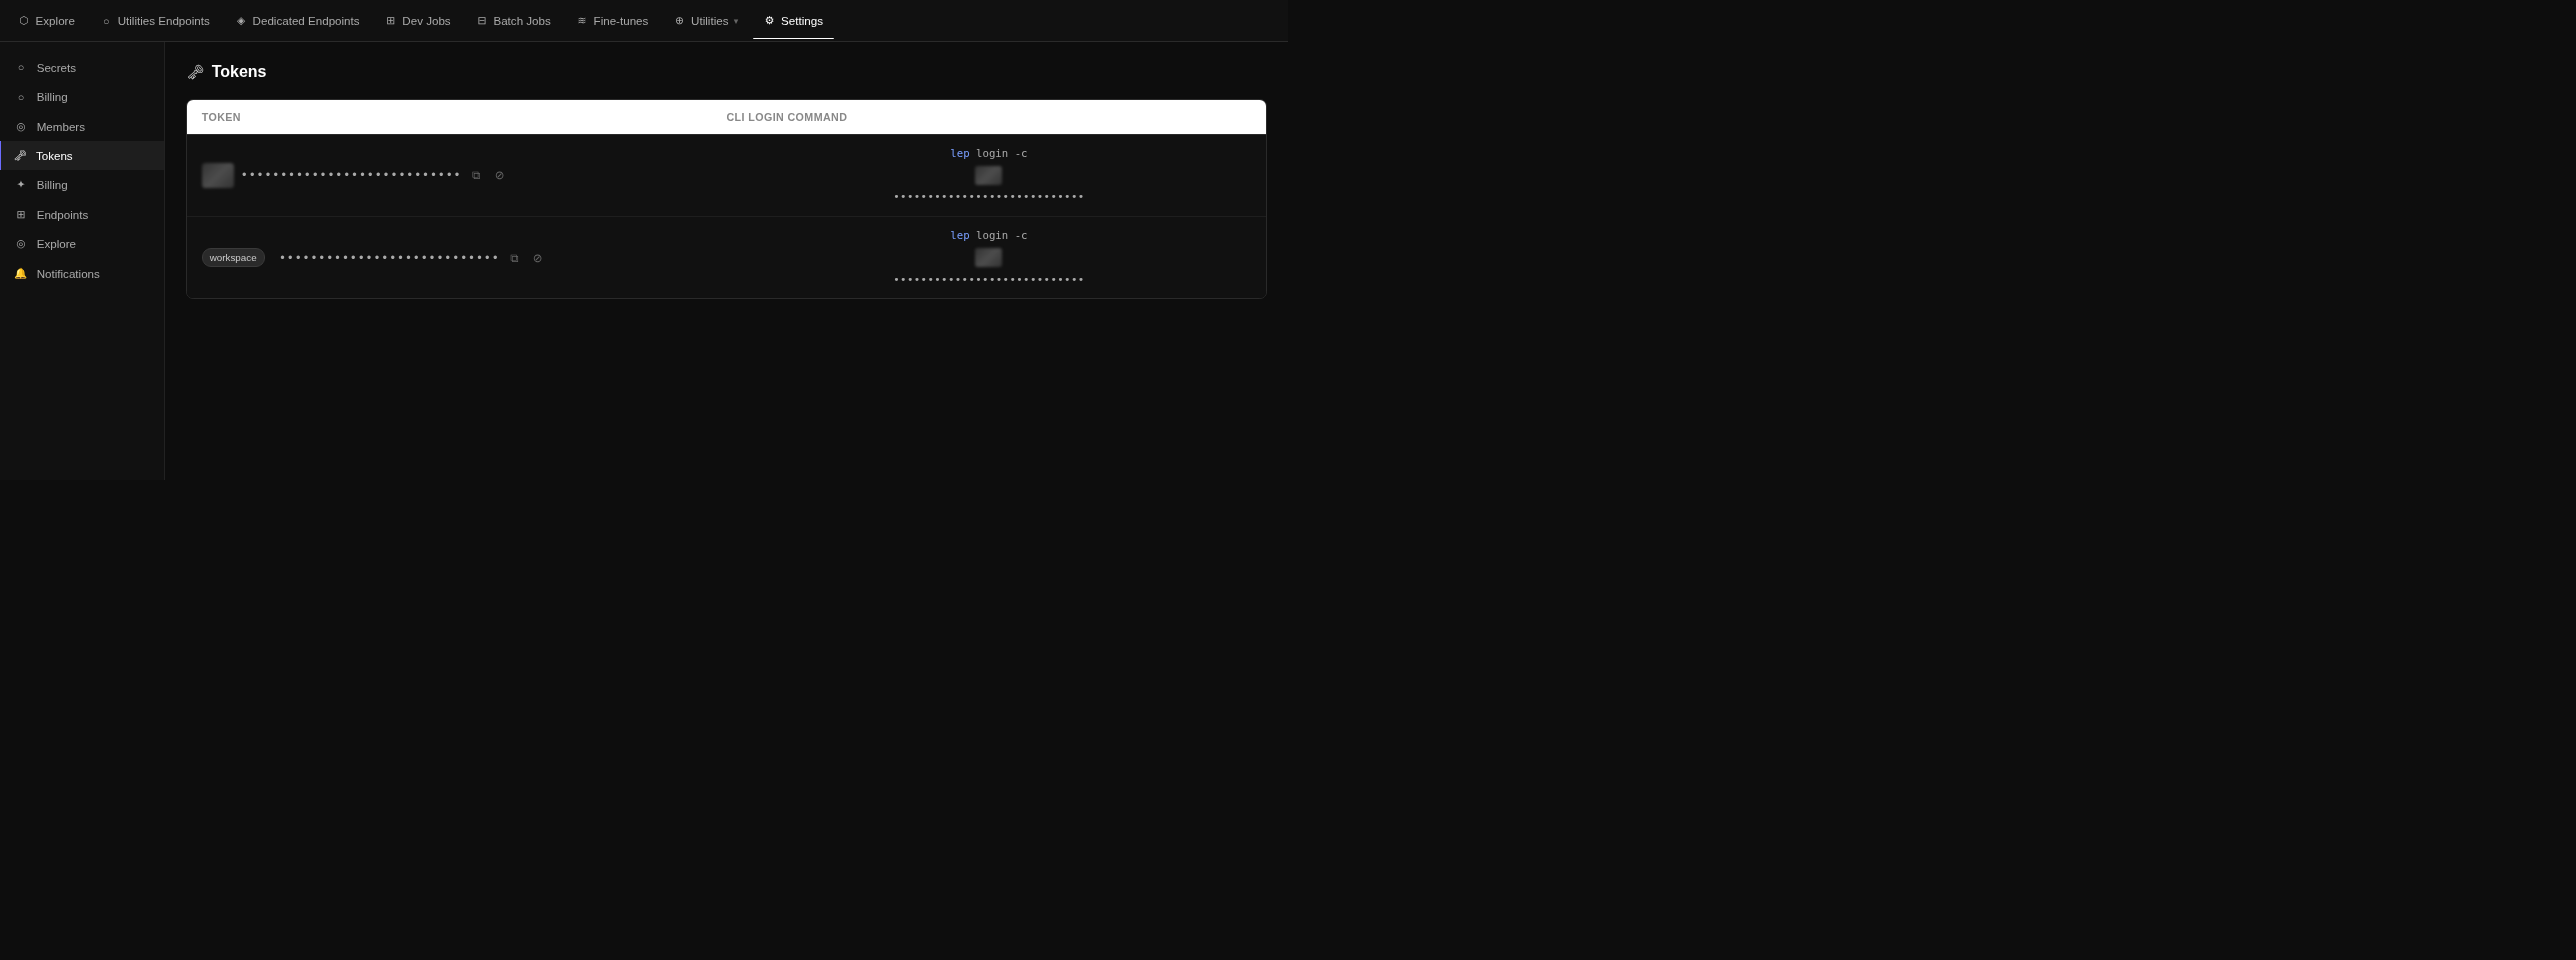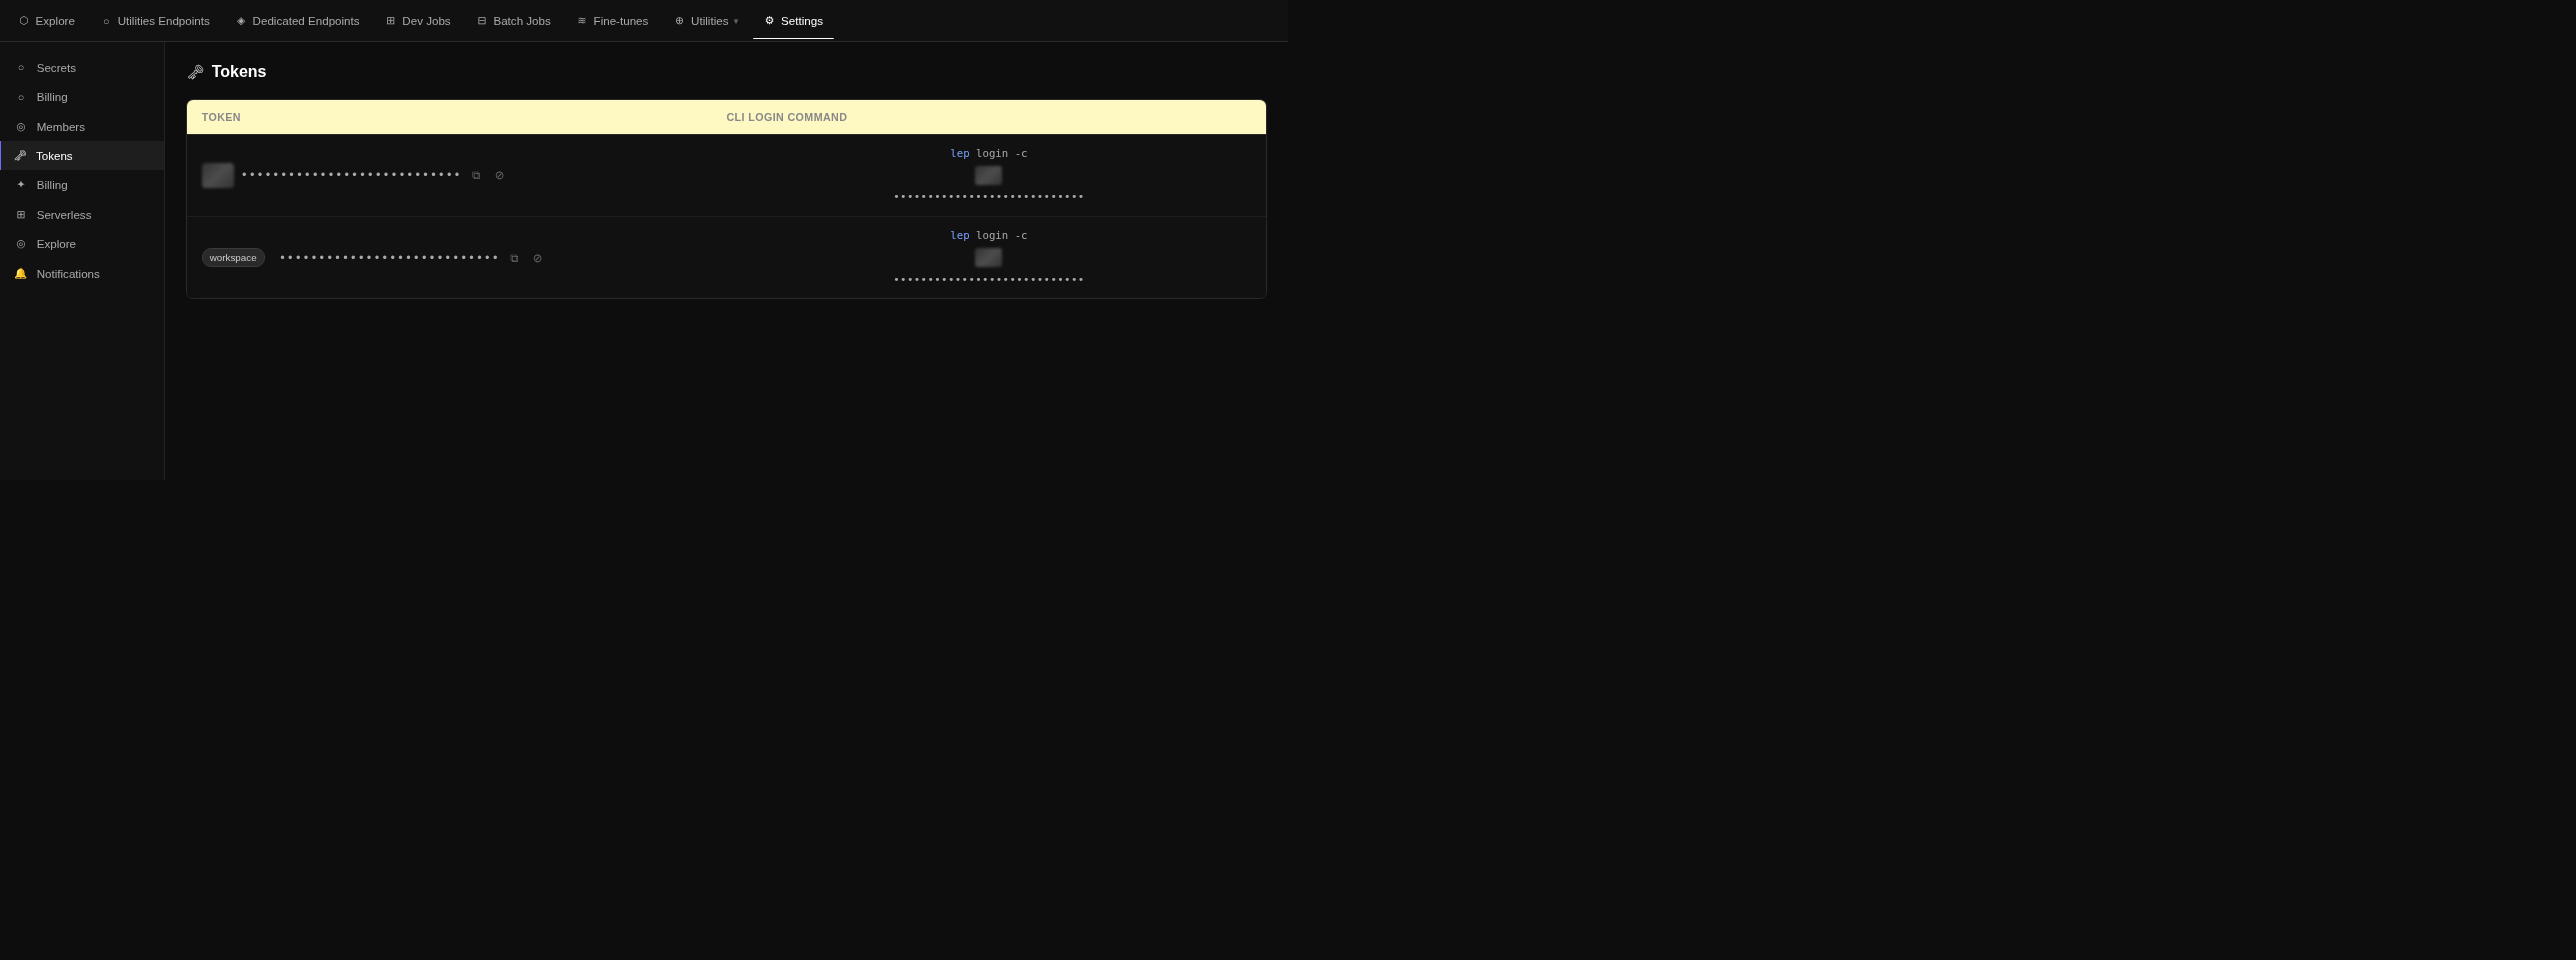--- a/index.html
+++ b/index.html
@@ -120,21 +120,21 @@
     
     .tokens-table {
       width: 100%;
       border: 0.9px solid #2a2a2a;
       border-radius: 7.1px;
       overflow: hidden;
     }
     .table-header {
       display: grid;
       grid-template-columns: 1fr 1fr;
-      background: #fef9c3;
+      background: #ffffff;
       border-bottom: 0.9px solid #2a2a2a;
       padding: 10.7px 14.3px;
     }
     .table-header-cell {
       font-size: 10.7px;
       font-weight: 600;
       color: #888888;
       text-transform: uppercase;
       letter-spacing: 0.4px;
     }
@@ -277,21 +277,21 @@
     <div class="sidebar-item active">
       <span class="sidebar-icon">🗝</span>
       <span>Tokens</span>
     </div>
     <div class="sidebar-item">
       <span class="sidebar-icon">✦</span>
       <span>Billing</span>
     </div>
     <div class="sidebar-item">
       <span class="sidebar-icon">⊞</span>
-      <span>Serverless</span>
+      <span>Endpoints</span>
     </div>
     <div class="sidebar-item">
       <span class="sidebar-icon">◎</span>
       <span>Explore</span>
     </div>
     <div class="sidebar-item">
       <span class="sidebar-icon">🔔</span>
       <span>Notifications</span>
     </div>
   </aside>

